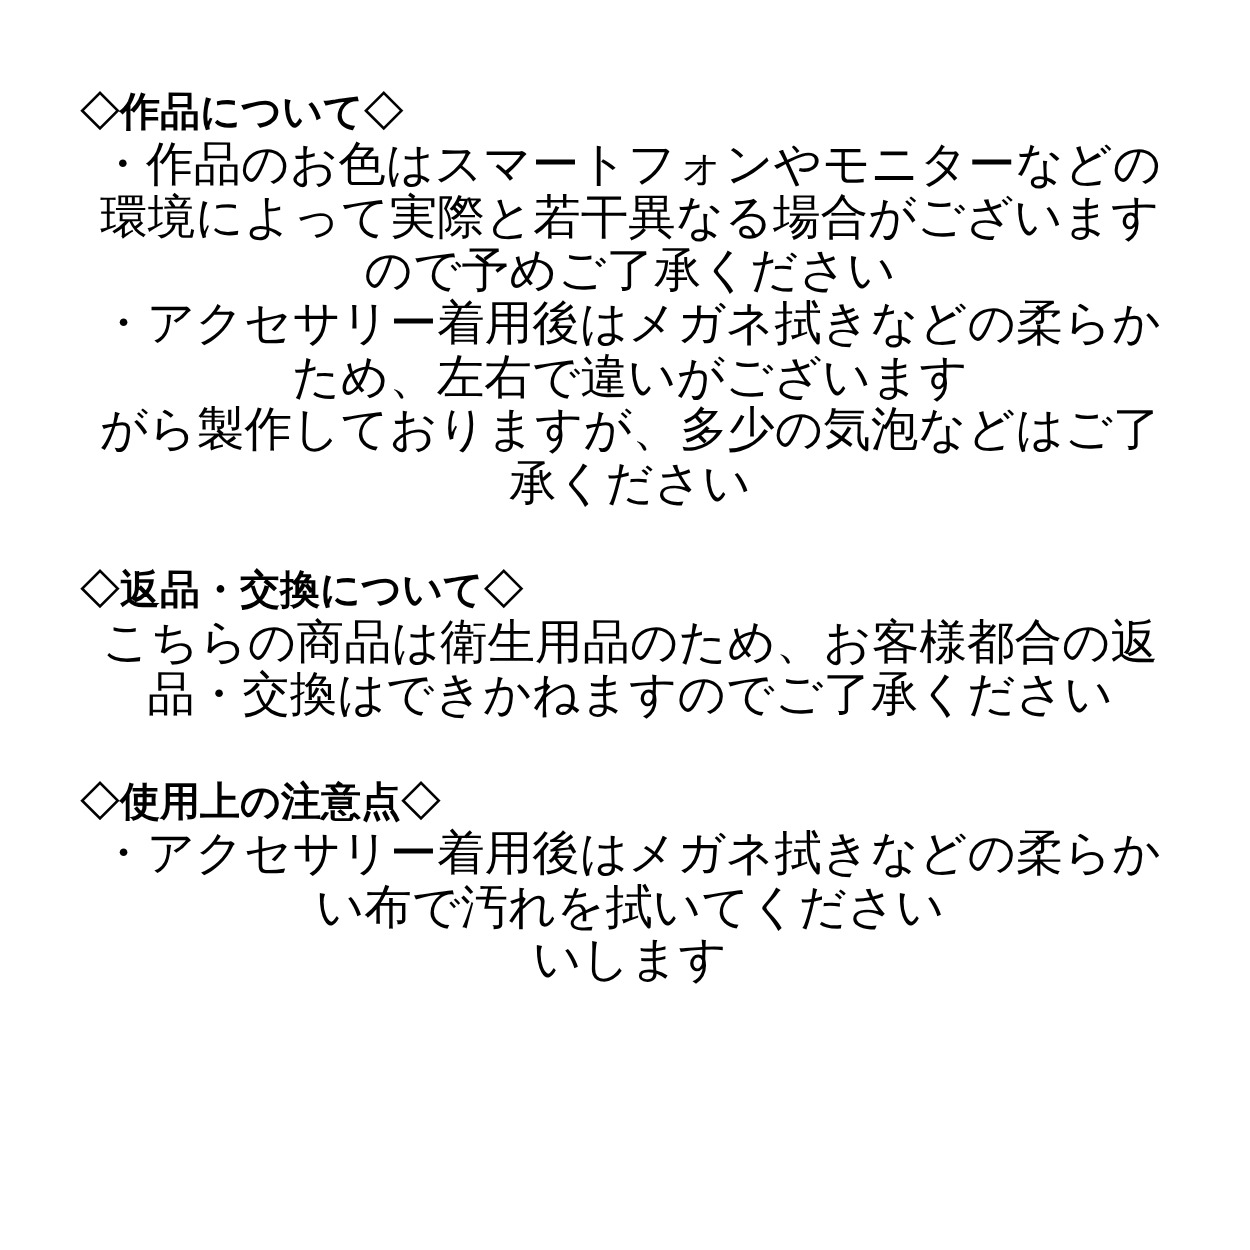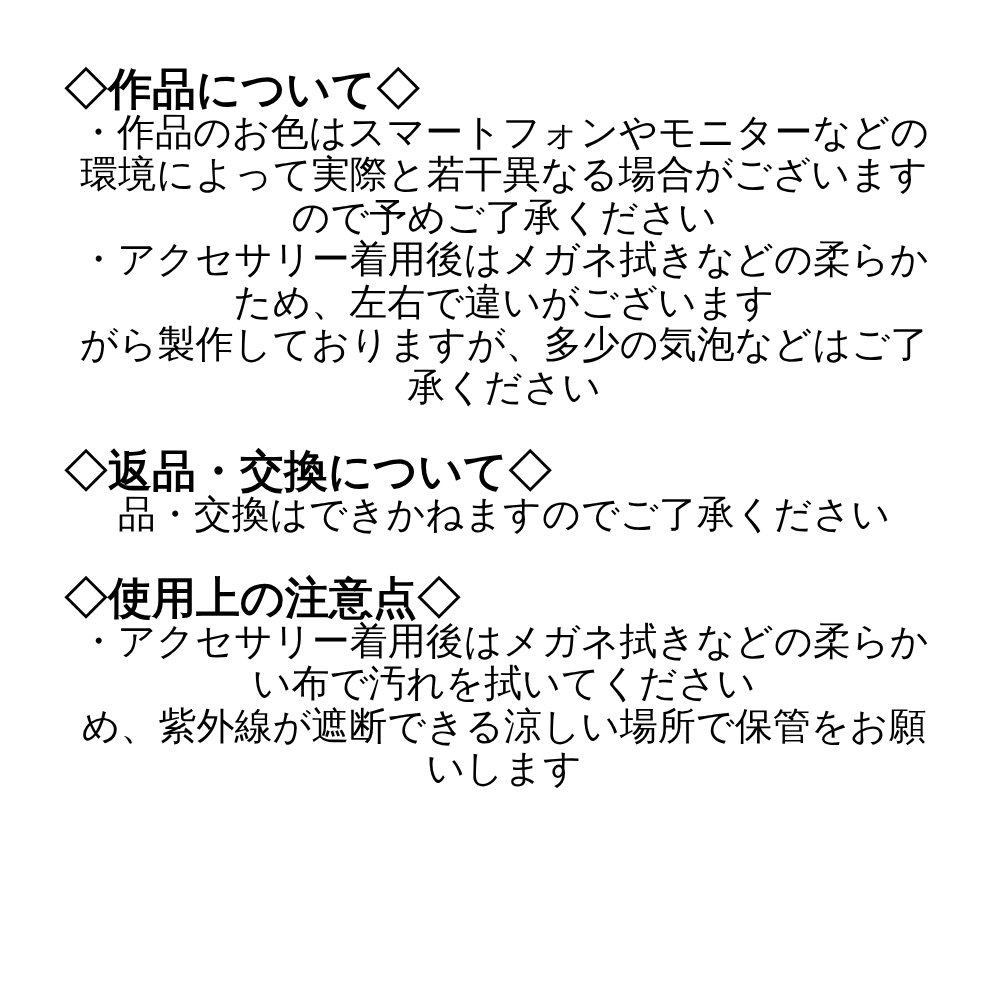--- a/index.html
+++ b/index.html
@@ -23,21 +23,21 @@
     line-height: 42.5px;
     letter-spacing: 0;
   }
   .section {
     margin: 0 0 42px 0;
   }
   .section:last-child {
     margin-bottom: 0;
   }
   .section-heading {
-    font-size: 44px;
+    font-size: 32px;
     font-weight: bold;
     margin: 0;
     padding: 0;
     white-space: nowrap;
   }
   .line {
     white-space: nowrap;
     min-height: 42.5px;
     text-align: center;
   }
@@ -53,24 +53,24 @@
     <div class="line">環境によって実際と若干異なる場合がございます</div>
     <div class="line">ので予めご了承ください</div>
     <div class="line">・アクセサリー着用後はメガネ拭きなどの柔らか</div>
     <div class="line">ため、左右で違いがございます</div>
     <div class="line">がら製作しておりますが、多少の気泡などはご了</div>
     <div class="line">承ください</div>
   </section>
 
   <section class="section">
     <h2 class="section-heading">◇返品・交換について◇</h2>
+    <div class="line">こちらの商品は衛生用品のため、お客様都合の返</div>
     <div class="line">品・交換はできかねますのでご了承ください</div>
   </section>
 
   <section class="section">
     <h2 class="section-heading">◇使用上の注意点◇</h2>
     <div class="line">・アクセサリー着用後はメガネ拭きなどの柔らか</div>
     <div class="line">い布で汚れを拭いてください</div>
-    <div class="line">め、紫外線が遮断できる涼しい場所で保管をお願</div>
     <div class="line">いします</div>
   </section>
 
 </main>
 
 </body></html>

